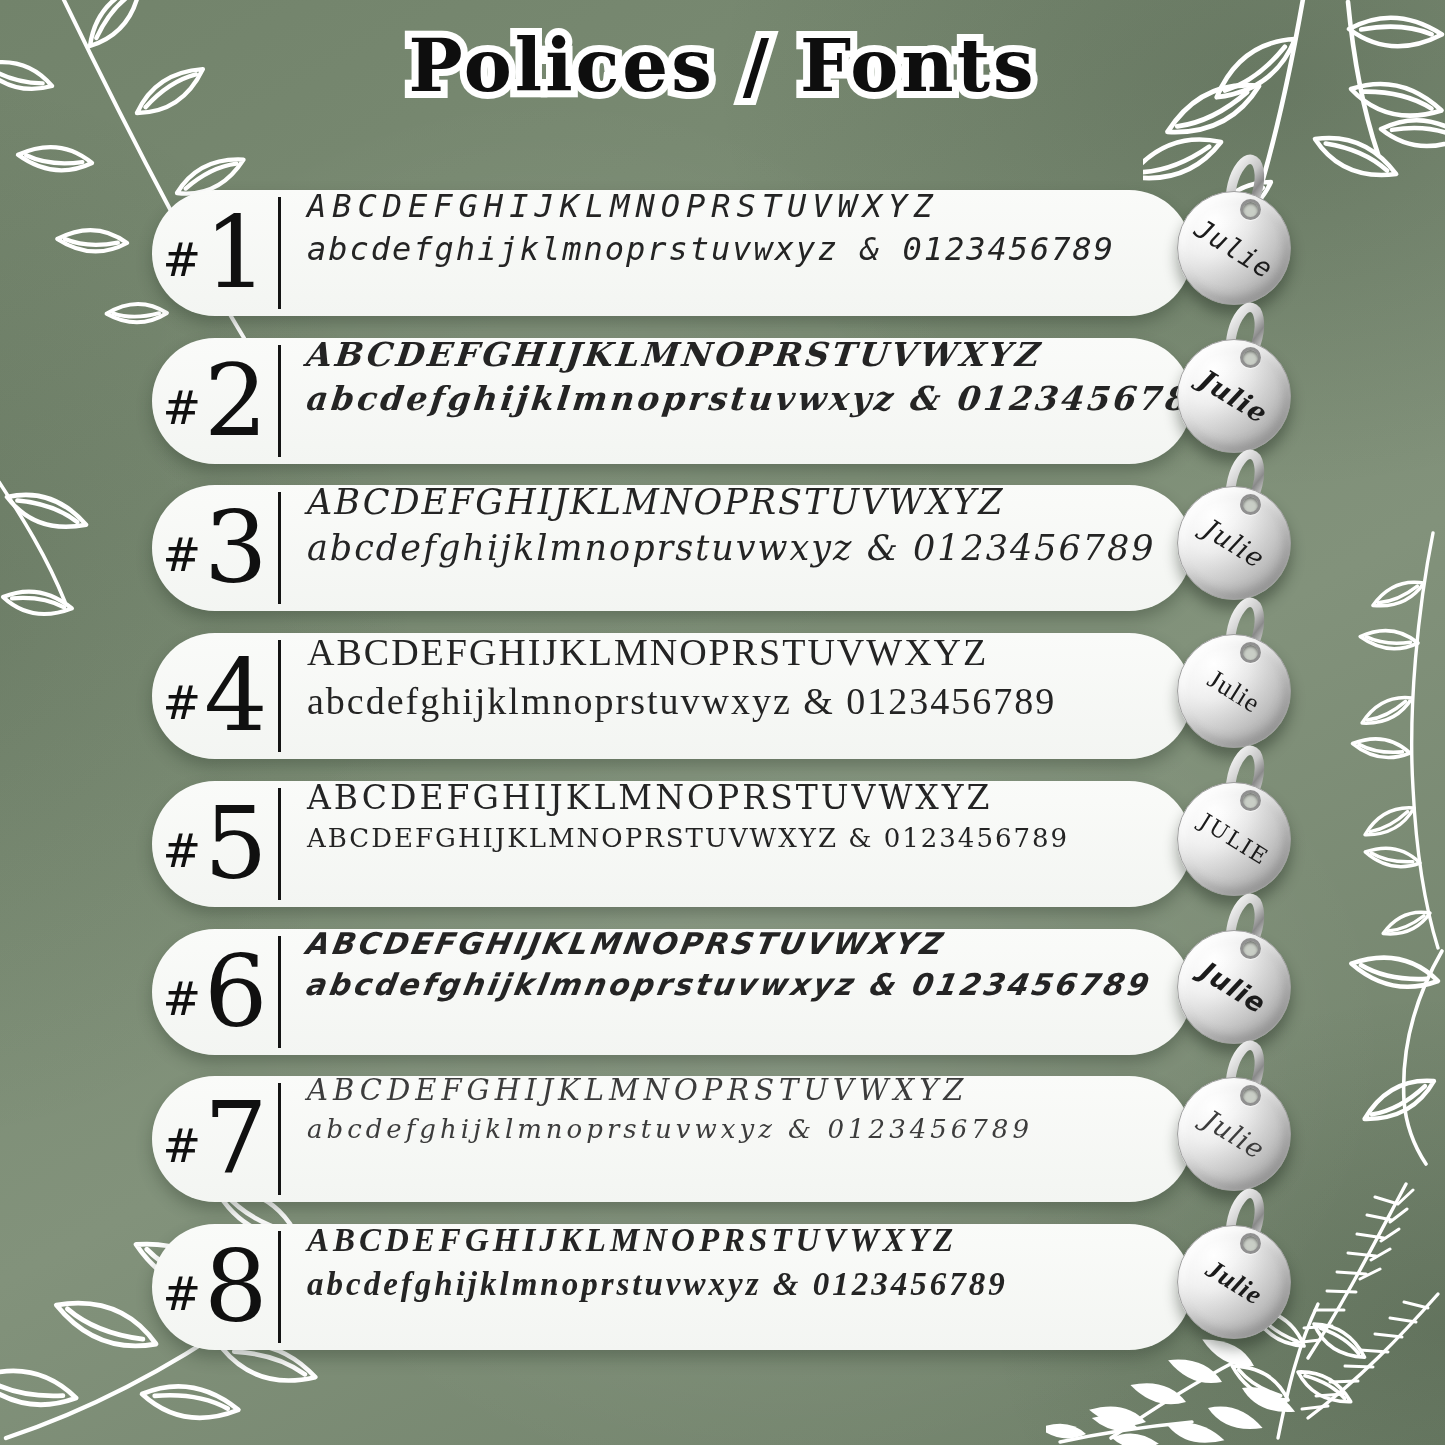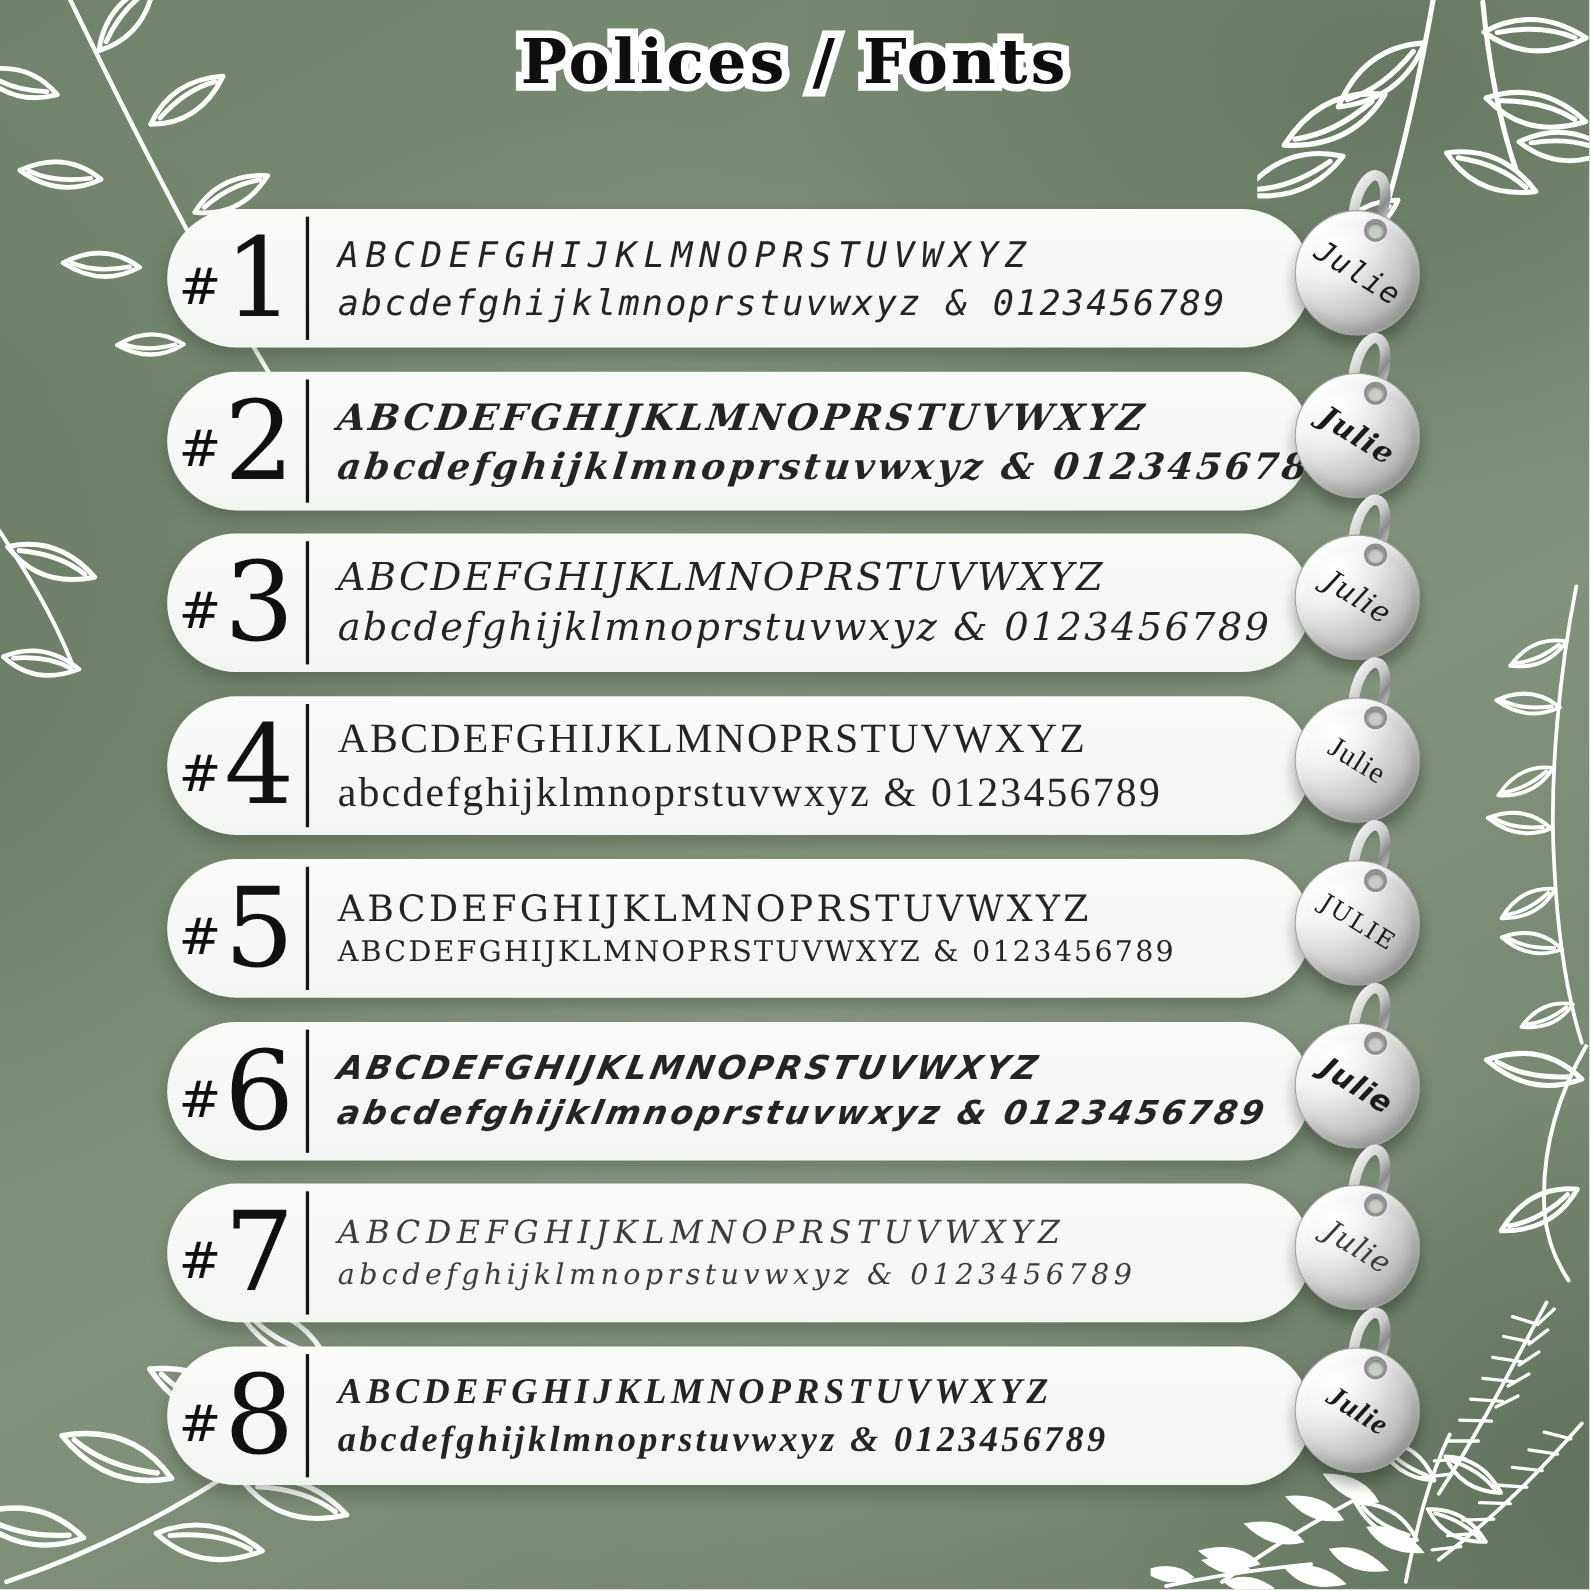--- a/index.html
+++ b/index.html
@@ -14,21 +14,21 @@
       radial-gradient(700px 520px at 38% 28%, rgba(255,255,255,.07), transparent 60%),
       radial-gradient(760px 560px at 100% 92%, rgba(30,45,30,.16), transparent 60%),
       linear-gradient(152deg, #72836b 0%, #7d8e76 42%, #82927b 58%, #6d7e67 100%);
   }
 
   
   .title-wrap { position:absolute; top:26px; left:0; right:0; text-align:center; z-index:6; }
   .title {
     position:relative; display:inline-block;
     font-family:"DejaVu Serif", serif; font-weight:700;
-    font-size:56px; line-height:1.1; color:#0e0e0e; letter-spacing:3px;
+    font-size:72px; line-height:1.1; color:#0e0e0e; letter-spacing:3px;
   }
   .title::before {
     content:attr(data-text);
     position:absolute; left:0; top:0; z-index:-1; color:#ffffff;
     -webkit-text-stroke:14px #ffffff;
     text-shadow:0 0 2px #fff, 0 0 4px #fff;
   }
 
   
   #rows { position:absolute; inset:0; z-index:5; }
@@ -43,21 +43,21 @@
   }
   .numcol {
     width:126px; flex:0 0 126px; display:flex;
     align-items:center; justify-content:center; gap:3px;
     color:#101010;
   }
   .hash { font-family:"DejaVu Serif",serif; font-size:46px; transform:translateY(7px); }
   .digit { font-family:"DejaVu Serif",serif; font-size:100px; line-height:.92; }
   .sep { width:3px; background:#141414; margin:7px 0; }
   .samples {
-    flex:1; display:flex; flex-direction:column; justify-content:center;
+    flex:1; display:flex; flex-direction:column; 
     row-gap:11px; padding-left:26px; padding-right:160px; overflow:hidden;
   }
   .sample-line { color:#242424; white-space:nowrap; line-height:1; }
 
   
   .row-1 .sample-line, .row-1 .charm-name { font-family:"DejaVu Sans Mono",monospace; font-style:italic; font-size:32px; letter-spacing:2px; }
   .row-1 .line1 { letter-spacing:6px; }
   .row-2 .sample-line, .row-2 .charm-name { font-family:"DejaVu Serif",serif; font-weight:700; font-style:italic; font-size:33px; letter-spacing:3px; }
   .row-2 .sample-line { transform:skewX(-7deg); transform-origin:0 50%; }
   .row-3 .sample-line, .row-3 .charm-name { font-family:"DejaVu Serif",serif; font-style:italic; font-size:35px; letter-spacing:2px; }

